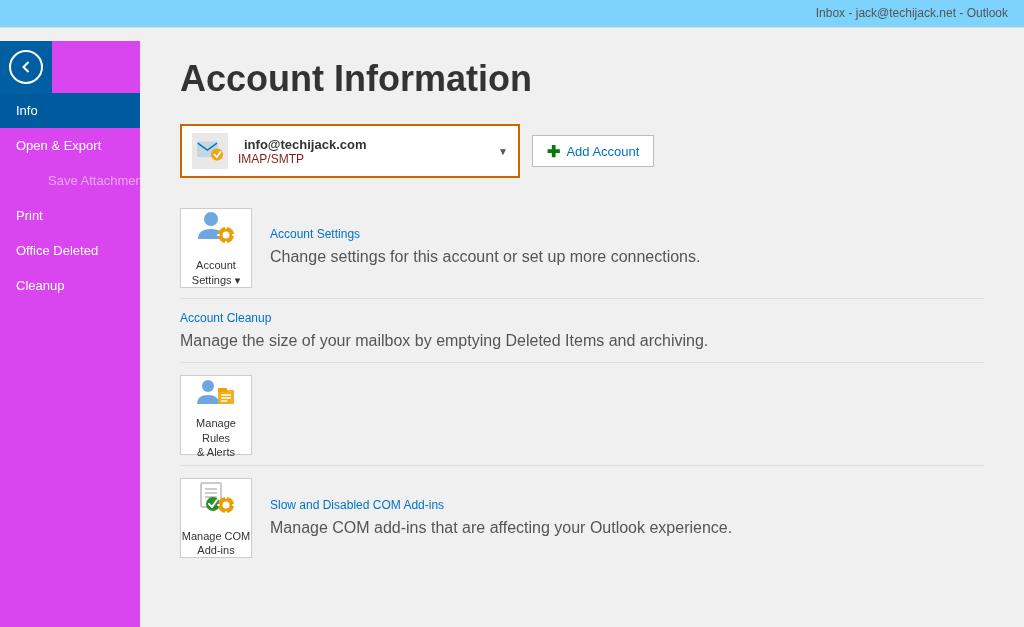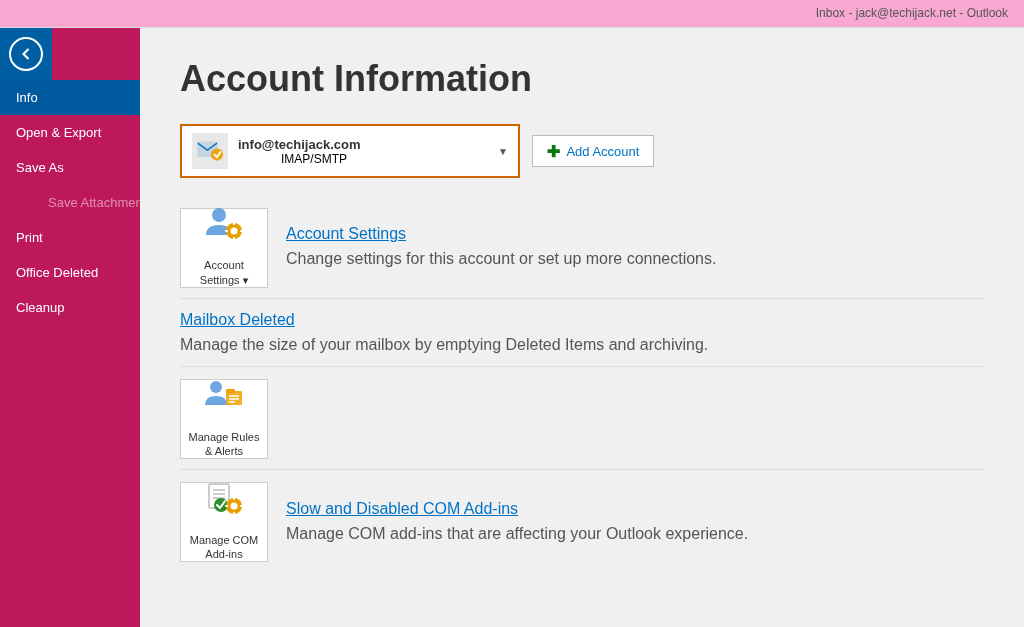--- a/index.html
+++ b/index.html
@@ -1,40 +1,41 @@
 <!DOCTYPE html>
 <html><head>
   <meta charset="utf-8">
   <style>
     * { margin: 0; padding: 0; box-sizing: border-box; }
     body { font-family: 'Segoe UI', Arial, sans-serif; width: 1024px; height: 627px; overflow: hidden; display: flex; flex-direction: column; background: #f0f0f0; }
 
     .title-bar {
-      background: #f9a8d4;
+      background: #7dd3fc;
       text-align: right;
       padding: 6px 16px;
       font-size: 12px;
       color: #555;
       border-bottom: 1px solid #ddd;
       height: 28px;
     }
 
     .app-body {
       display: flex;
       flex: 1;
       overflow: hidden;
     }
 
     
     .sidebar {
       width: 140px;
-      background: #be185d;
+      background: #d946ef;
       display: flex;
       flex-direction: column;
       flex-shrink: 0;
+      margin-top: 13px;
     }
 
     .back-btn {
       width: 52px;
       height: 52px;
       background: #005fa3;
       display: flex;
       align-items: center;
       justify-content: center;
       cursor: pointer;
@@ -129,26 +130,26 @@
     }
 
     .account-info {
       flex: 1;
     }
 
     .account-email {
       font-size: 13px;
       color: #333;
       font-weight: 600;
+      margin-left: 6px;
     }
 
     .account-type {
       font-size: 12px;
-      color: #000000;
-      margin-left: 43px;
+      color: #7f1d1d;
     }
 
     .dropdown-arrow {
       font-size: 10px;
       color: #555;
       padding-left: 8px;
     }
 
     .add-account-btn {
       display: flex;
@@ -182,29 +183,29 @@
       gap: 18px;
       padding: 10px 0;
       border-bottom: 1px solid #ddd;
     }
 
     .action-item:last-child {
       border-bottom: none;
     }
 
     .action-icon-btn {
-      width: 88px;
+      width: 72px;
       height: 80px;
       background: white;
       border: 1px solid #ccc;
       display: flex;
       flex-direction: column;
       align-items: center;
-      justify-content: flex-end;
-      gap: 17px;
+      justify-content: space-between;
+      gap: 4px;
       cursor: pointer;
       flex-shrink: 0;
     }
 
     .action-icon-area {
       width: 40px;
       height: 36px;
       display: flex;
       align-items: center;
       justify-content: center;
@@ -215,25 +216,24 @@
       color: #333;
       text-align: center;
       line-height: 1.3;
     }
 
     .action-text {
       flex: 1;
     }
 
     .action-title {
-      font-size: 16px;
+      font-size: 12px;
       color: #0072c6;
       margin-bottom: 5px;
       font-weight: 400;
-      text-decoration: underline;
     }
 
     .action-desc {
       font-size: 16px;
       color: #555;
       line-height: 1.4;
     }
   </style>
 </head>
 <body>
@@ -248,21 +248,20 @@
     <div class="back-btn">
       <div class="back-circle">
         <svg viewBox="0 0 24 24" width="20" height="20" fill="none" stroke="white" stroke-width="2.5">
           <polyline points="15,18 9,12 15,6"></polyline>
         </svg>
       </div>
     </div>
     <div class="sidebar-nav">
       <div class="sidebar-item active">Info</div>
       <div class="sidebar-item">Open &amp; Export</div>
-      <div class="sidebar-item">Save As</div>
       <div class="sidebar-item disabled">Save Attachments</div>
       <div class="sidebar-item">Print</div>
       <div class="sidebar-item">Office Deleted</div>
       <div class="sidebar-item">Cleanup</div>
     </div>
   </div>
 
   <div class="main-content">
     <h1 class="page-title">Account Information</h1>
 
@@ -311,21 +310,21 @@
           <div class="action-label">Account<br>Settings ▾</div>
         </button>
         <div class="action-text">
           <div class="action-title">Account Settings</div>
           <div class="action-desc">Change settings for this account or set up more connections.</div>
         </div>
       </div>
 
       <div class="action-item">
         <div class="action-text">
-          <div class="action-title">Mailbox Deleted</div>
+          <div class="action-title">Account Cleanup</div>
           <div class="action-desc">Manage the size of your mailbox by emptying Deleted Items and archiving.</div>
         </div>
       </div>
 
       <div class="action-item">
         <button class="action-icon-btn">
           <div class="action-icon-area">
             <svg viewBox="0 0 40 36" width="40" height="36" xmlns="http://www.w3.org/2000/svg">
 
               <circle cx="12" cy="10" r="6" fill="#4a90d9" opacity="0.8"></circle>

